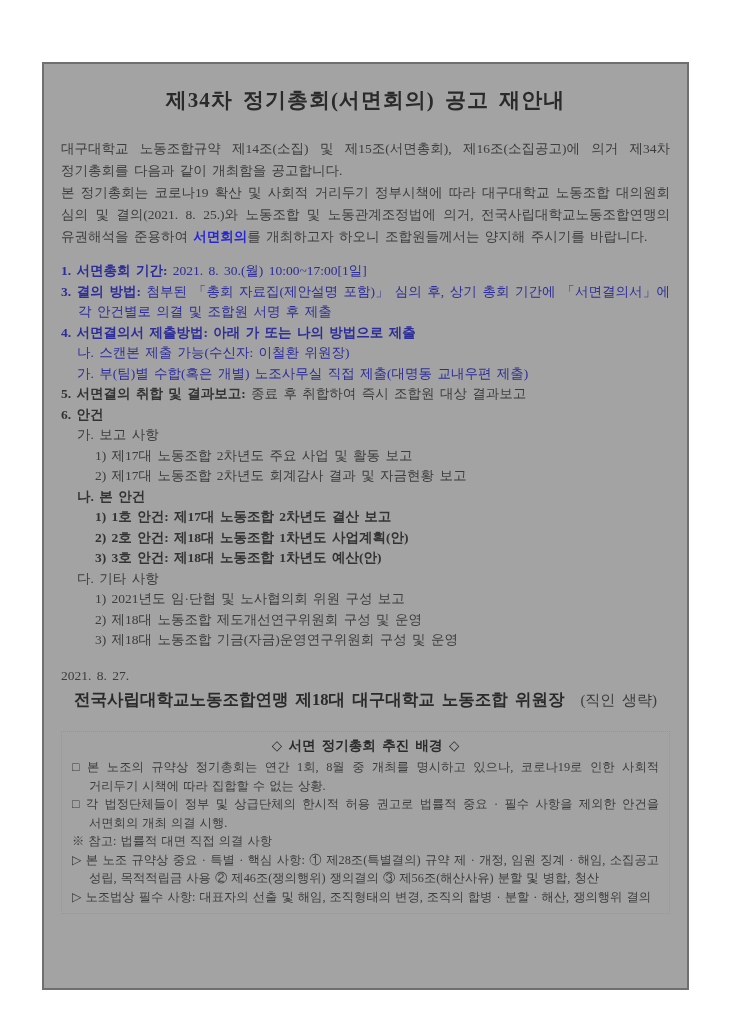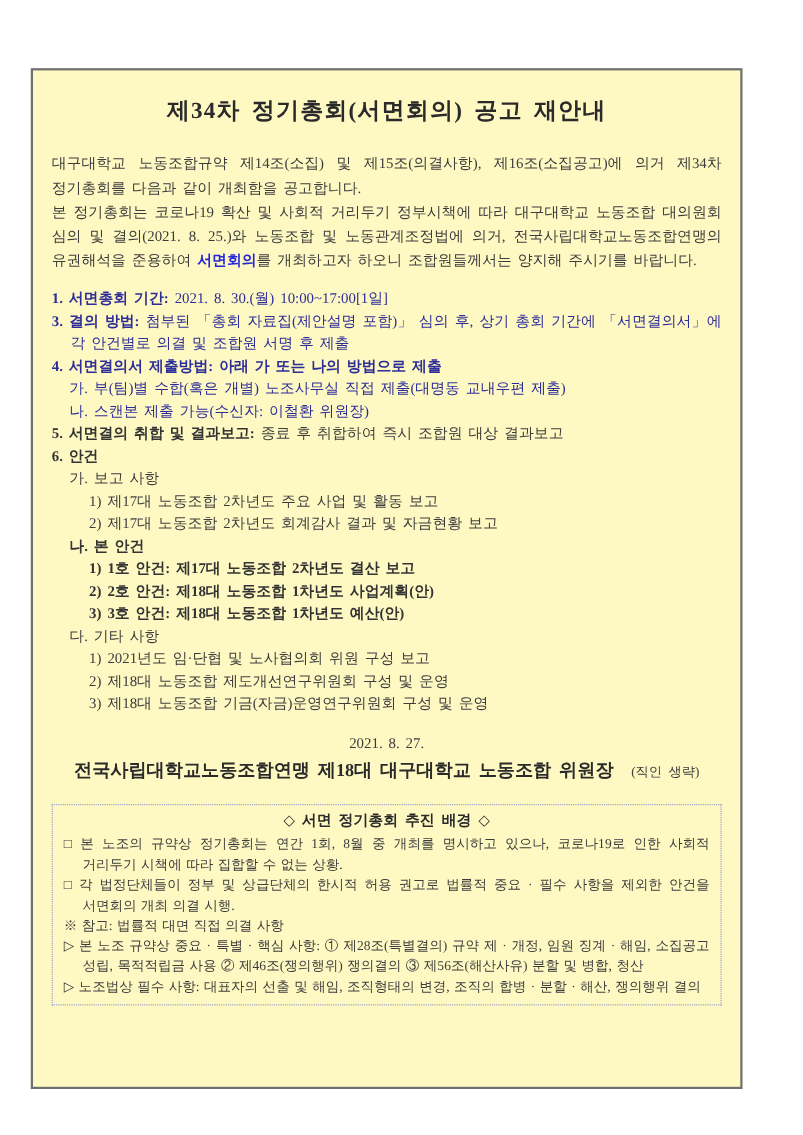--- a/index.html
+++ b/index.html
@@ -5,25 +5,25 @@
   * { box-sizing: border-box; }
   html, body {
     margin: 0; padding: 0;
     width: 730px; height: 1032px;
     background: #ffffff;
     font-family: "Liberation Serif", "DejaVu Serif", serif;
     color: #3c3c3c;
   }
   .page { position: relative; width: 730px; height: 1032px; background: #fff; }
   .doc-frame {
-    position: absolute; left: 28px; top: 62px;
+    position: absolute; left: 42px; top: 62px;
     width: 647px; height: 928px;
     border: 2px solid #6f6f6f;
     padding: 16px 17px 0 17px;
-    background: #fef9c3;
+    background: #a3a3a3;
   }
   .doc-title {
     margin-top: 6px;
     text-align: center;
     font-size: 21px;
     font-weight: 600;
     letter-spacing: 1px;
     color: #2a2a2a;
     word-spacing: 4px;
   }
@@ -48,34 +48,33 @@
   }
   .l0 { padding-left: 17px; text-indent: -17px; }
   .l1 { margin-left: 16px; padding-left: 19px; text-indent: -19px; }
   .l2 { margin-left: 34px; padding-left: 20px; text-indent: -20px; }
   .navy { color: #2d2d99; }
   .lbl { font-weight: bold; }
   .bold-dark { font-weight: bold; color: #333333; }
 
   .date-line {
     margin-top: 17px;
-    text-align: center;
     font-size: 13.5px;
     color: #3c3c3c;
     word-spacing: 2px;
   }
   .sig-line {
     margin-top: 5px;
     text-align: center;
     font-size: 16.5px;
     font-weight: bold;
     color: #2a2a2a;
     word-spacing: 3px;
   }
-  .stamp-note { font-size: 12px; font-weight: normal; color: #3c3c3c; padding-left: 16px; }
+  .stamp-note { font-size: 15px; font-weight: normal; color: #3c3c3c; padding-left: 16px; }
 
   .bg-box {
     margin-top: 20px;
     border: 1px dotted #8893cd;
     padding: 5px 10px 7px 10px;
     font-size: 12.3px;
     line-height: 18.5px;
     text-align: justify;
     word-break: keep-all;
     word-spacing: 1px;
@@ -95,30 +94,30 @@
 </style>
 </head>
 <body>
 
 <div class="page">
   <div class="doc-frame">
 
     <div class="doc-title">제34차 정기총회(서면회의) 공고 재안내</div>
 
     <div class="intro">
-      <p>대구대학교 노동조합규약 제14조(소집) 및 제15조(의결사항), 제16조(소집공고)에 의거 제34차 정기총회를 다음과 같이 개최함을 공고합니다.</p>
+      <p>대구대학교 노동조합규약 제14조(소집) 및 제15조(서면총회), 제16조(소집공고)에 의거 제34차 정기총회를 다음과 같이 개최함을 공고합니다.</p>
       <p><span>본 정기총회는 코로나19 확산 및 사회적 거리두기 정부시책에 따라 대구대학교 노동조합 대의원회 심의 및 결의(2021. 8. 25.)와 노동조합 및 노동관계조정법에 의거, 전국사립대학교노동조합연맹의 유권해석을 준용하여 </span><span class="hl-blue">서면회의</span><span>를 개최하고자 하오니 조합원들께서는 양지해 주시기를 바랍니다.</span></p>
     </div>
 
     <div class="list">
       <div class="l0 navy"><span class="lbl">1. 서면총회 기간:</span> <span>2021. 8. 30.(월) 10:00~17:00[1일]</span></div>
       <div class="l0 navy"><span class="lbl">3. 결의 방법:</span> <span>첨부된 「총회 자료집(제안설명 포함)」 심의 후, 상기 총회 기간에 「서면결의서」에 각 안건별로 의결 및 조합원 서명 후 제출</span></div>
       <div class="l0 navy"><span class="lbl">4. 서면결의서 제출방법:</span> <span class="lbl">아래 가 또는 나의 방법으로 제출</span></div>
+      <div class="l1 navy">나. 스캔본 제출 가능(수신자: 이철환 위원장)</div>
       <div class="l1 navy">가. 부(팀)별 수합(혹은 개별) 노조사무실 직접 제출(대명동 교내우편 제출)</div>
-      <div class="l1 navy">나. 스캔본 제출 가능(수신자: 이철환 위원장)</div>
       <div class="l0"><span class="lbl" style="color:#333333;">5. 서면결의 취합 및 결과보고:</span> <span>종료 후 취합하여 즉시 조합원 대상 결과보고</span></div>
       <div class="l0"><span class="lbl" style="color:#333333;">6. 안건</span></div>
 
       <div class="l1">가. 보고 사항</div>
       <div class="l2">1) 제17대 노동조합 2차년도 주요 사업 및 활동 보고</div>
       <div class="l2">2) 제17대 노동조합 2차년도 회계감사 결과 및 자금현황 보고</div>
 
       <div class="l1 bold-dark">나. 본 안건</div>
       <div class="l2 bold-dark">1) 1호 안건: 제17대 노동조합 2차년도 결산 보고</div>
       <div class="l2 bold-dark">2) 2호 안건: 제18대 노동조합 1차년도 사업계획(안)</div>

